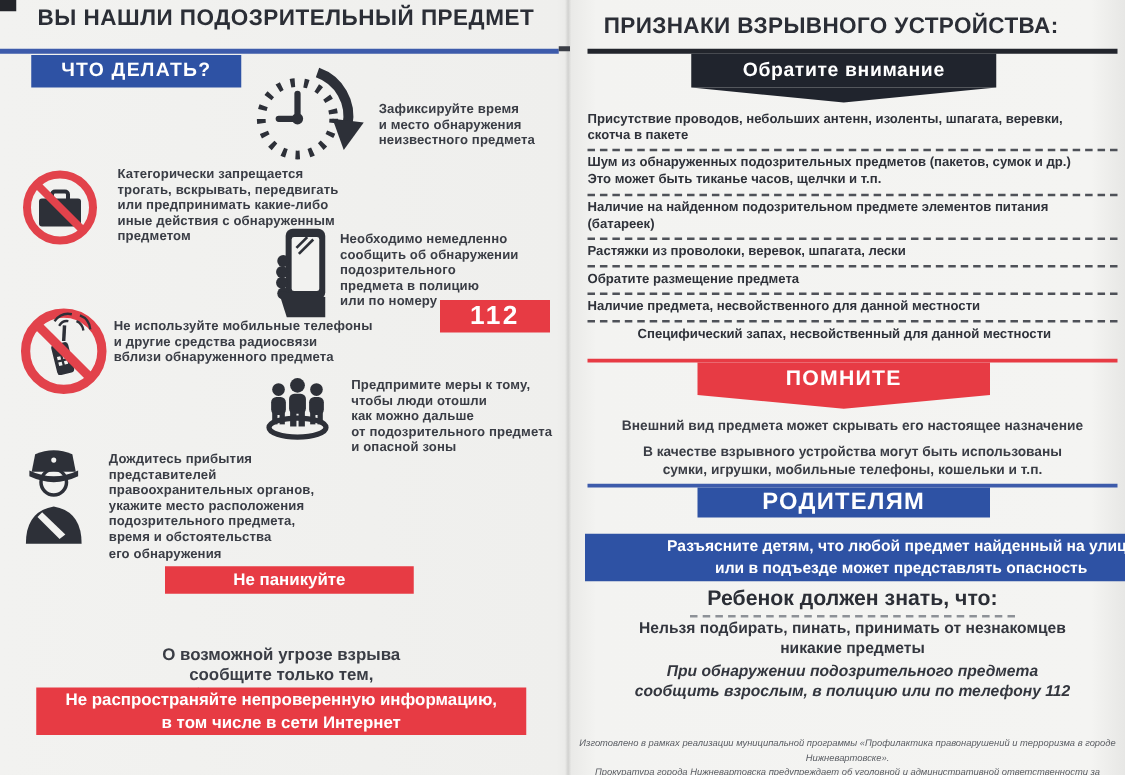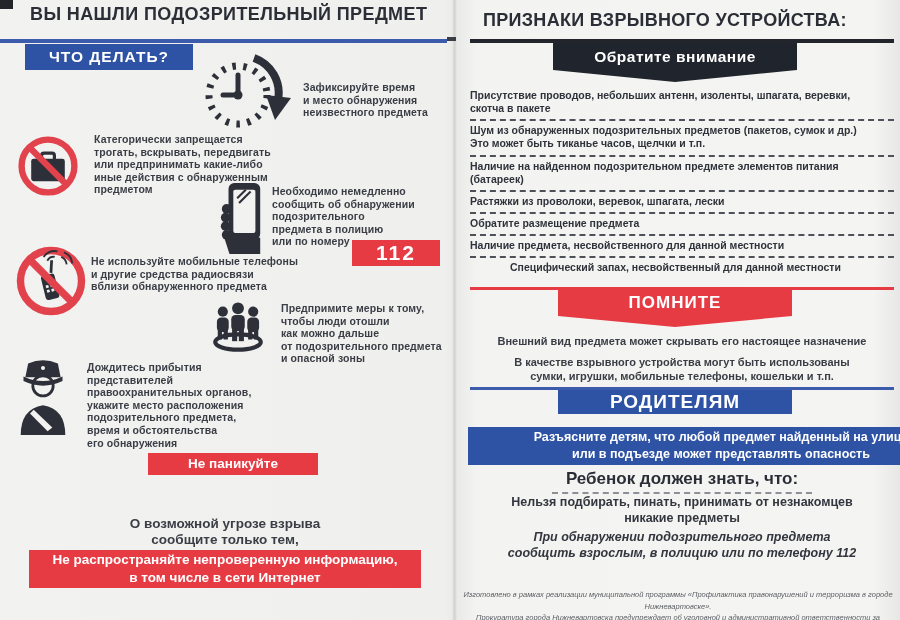--- a/index.html
+++ b/index.html
@@ -35,21 +35,21 @@
   .icon{line-height:0;}
   .i-clock{left:198px;top:50px;}
   .i-case{left:16px;top:134px;}
   .i-hand{left:217px;top:182px;}
   .i-mob{left:14px;top:244px;}
   .i-people{left:211px;top:300px;}
   .i-police{left:17px;top:354px;}
 
   .box-red{background:#e73b44;color:#fff;font-weight:700;text-align:center;}
   .num112{left:352px;top:240px;width:88px;height:26px;line-height:26px;font-size:21px;letter-spacing:2px;}
-  .panic{left:148px;top:453px;width:170px;height:22px;line-height:22px;font-size:13.5px;}
+  .panic{left:132px;top:453px;width:199px;height:22px;line-height:22px;font-size:13.5px;}
   .inform{left:20px;top:492px;width:410px;text-align:center;font-size:13.5px;line-height:1.2;font-weight:700;color:#3a3d45;margin-top:24px;}
   .rumors{left:29px;top:550px;width:392px;height:38px;font-size:13.5px;line-height:1.35;display:flex;align-items:center;justify-content:center;}
 
   
   .r-title{left:483px;top:10px;width:411px;font-size:18px;font-weight:700;color:#2b2e36;letter-spacing:.3px;}
   .rule-dark{left:470px;top:39px;width:424px;background:#22252c;}
   .banner{color:#fff;font-weight:700;text-align:center;}
   .attention{left:553px;top:43px;width:244px;height:27px;line-height:27px;background:#20242d;font-size:15.5px;letter-spacing:.5px;}
   .notch{width:0;height:0;}
   .notch-dark{left:553px;top:70px;border-left:122px solid transparent;border-right:122px solid transparent;border-top:12px solid #20242d;}

